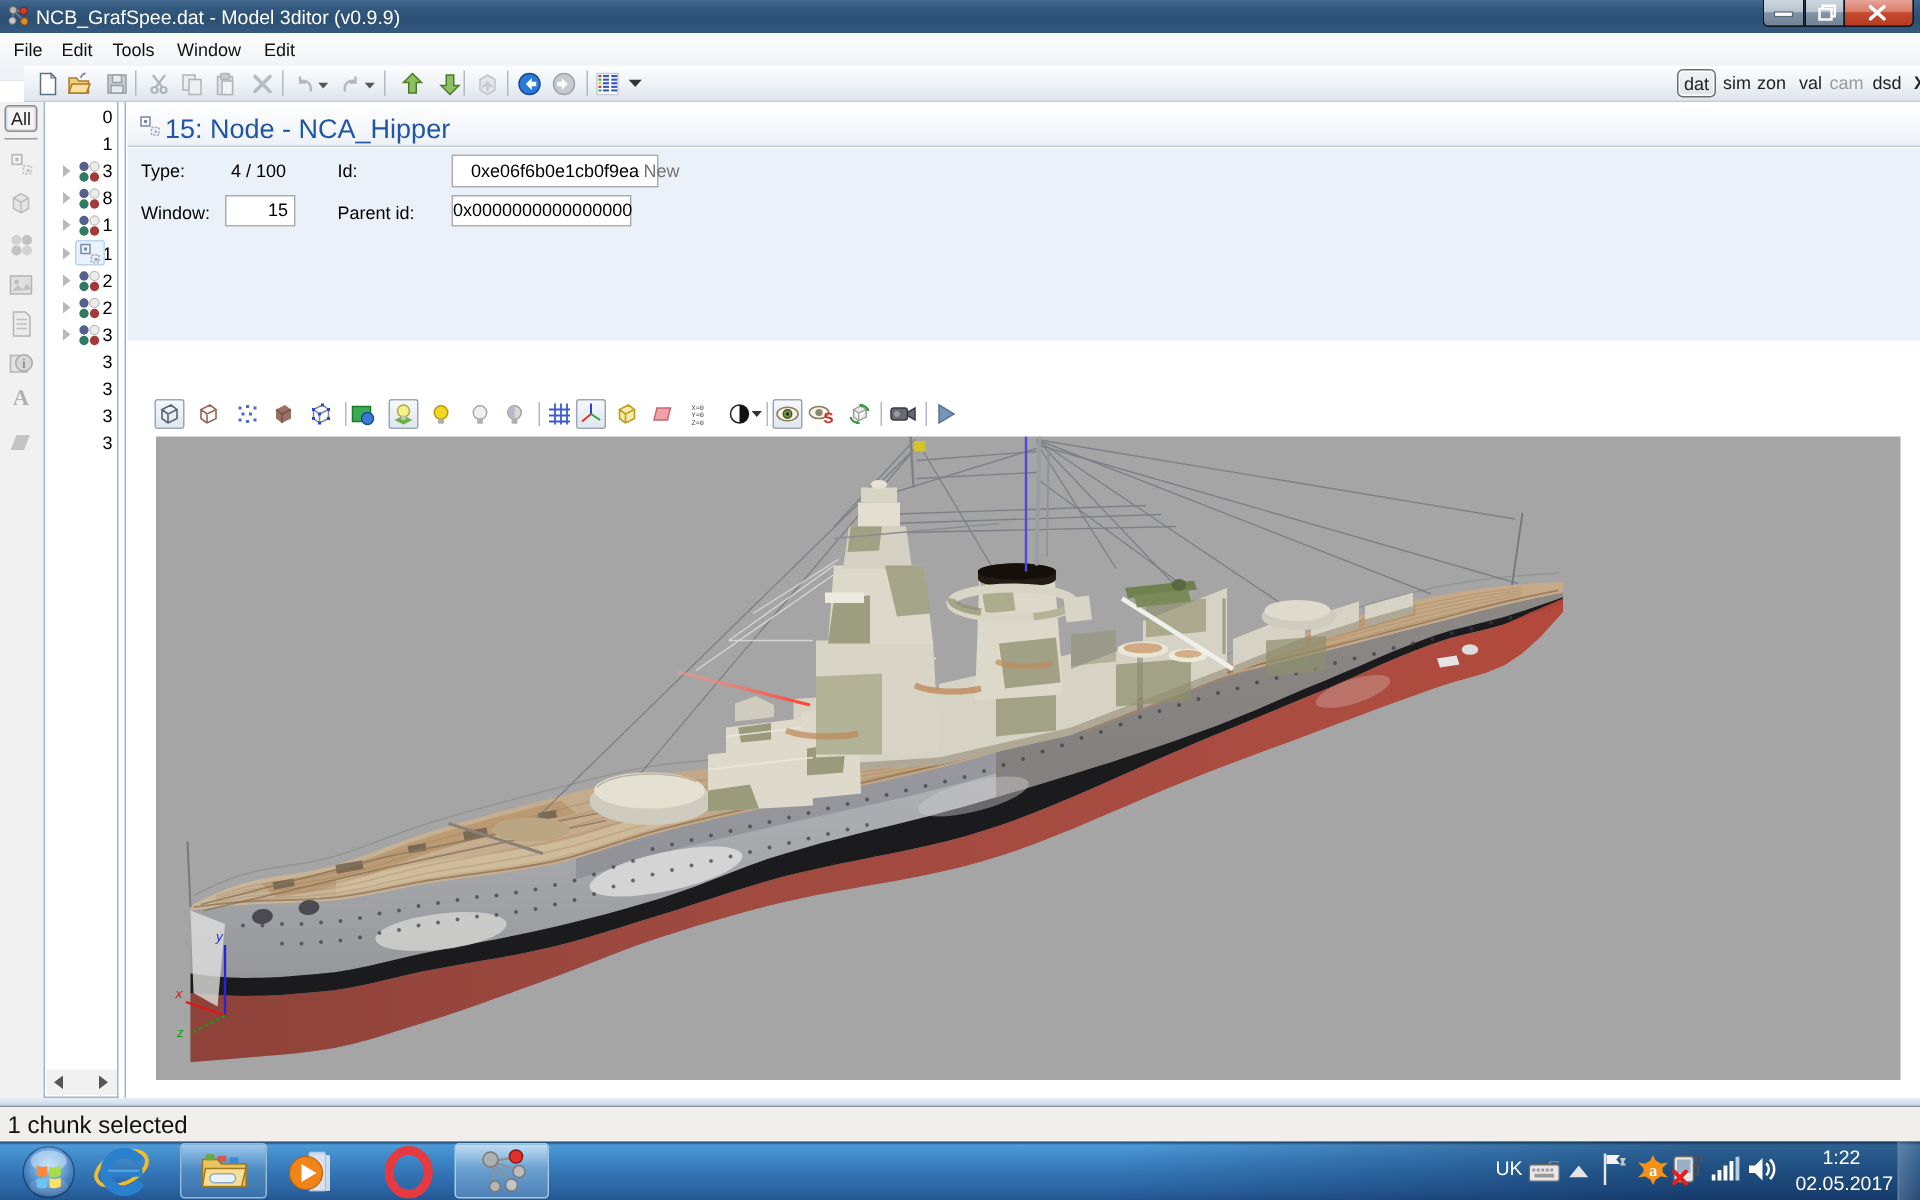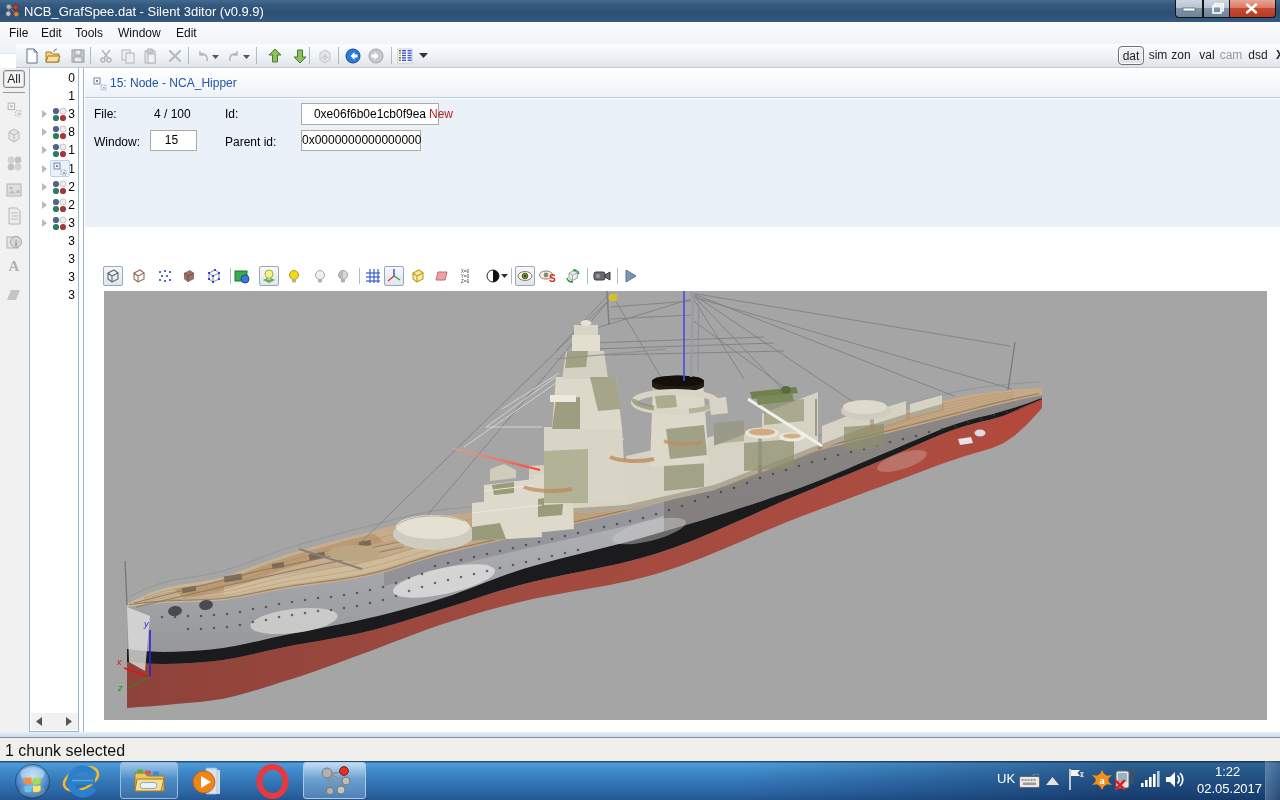--- a/index.html
+++ b/index.html
@@ -17,21 +17,21 @@
 .ticon{position:absolute;top:4px;width:16px;height:16px}
 .tbtn{position:absolute;top:2px;height:19px;font-size:12px;color:#222;text-align:center;line-height:19px}
 #treestrip{position:absolute;left:0;top:68px;width:29px;height:664px;background:#f1f1f1}
 #treepanel{position:absolute;left:29px;top:68px;width:50px;height:664px;background:#fff;border-left:1px solid #9eb6cd;border-right:1px solid #9eb6cd;border-bottom:1px solid #9eb6cd}
 .trow{position:absolute;font-size:12px;color:#000;right:3px}
 .tri{position:absolute;left:12px;width:0;height:0;border-left:5px solid #b9b9b9;border-top:4px solid transparent;border-bottom:4px solid transparent}
 .balls{position:absolute;left:22px;width:15px;height:15px}
 #hscroll{position:absolute;left:1px;bottom:1px;width:47px;height:17px;background:#f1f1f1}
 #mainpanel{position:absolute;left:83px;top:68px;width:1197px;height:664px;background:#fff;border-left:1px solid #9eb6cd}
 #phead{position:absolute;left:1px;top:1px;width:1195px;height:29px;background:linear-gradient(180deg,#ffffff,#edf2f8);border-bottom:1px solid #bccbd9}
-#pheadtitle{position:absolute;left:25px;top:7px;font-size:12px;color:#2056a5}
+#pheadtitle{position:absolute;left:25px;top:7px;font-size:18px;color:#2056a5}
 #pform{position:absolute;left:1px;top:31px;width:1195px;height:128px;background:#ebf1f8}
 .flabel{position:absolute;font-size:12px;color:#000}
 .fbox{position:absolute;background:#fff;border:1px solid #ababab;font-size:12px;color:#000}
 #sections{position:absolute;left:1px;top:96px;width:1195px;height:102px;background:#f6f7f9}
 .sectitle{position:absolute;left:21px;font-size:12px;font-weight:bold;color:#1c3ba5}
 .secline{position:absolute;left:12px;width:1171px;height:1px;background:#a3b8cf}
 .chev{position:absolute;left:1166px;width:0;height:0}
 .chevdown{border-left:5px solid transparent;border-right:5px solid transparent;border-top:6px solid #1637a4}
 .chevup{border-left:5px solid transparent;border-right:5px solid transparent;border-bottom:6px solid #1637a4}
 #ptoolbar{position:absolute;left:1px;top:198px;width:1195px;height:25px;background:#fff}
@@ -47,21 +47,21 @@
 <div id="titlebar">
  <svg class="abs" style="left:5px;top:3px" width="15" height="15" viewBox="0 0 16 16">
   <line x1="4" y1="4" x2="11" y2="5" stroke="#888" stroke-width="1"></line>
   <line x1="4" y1="4" x2="4" y2="11" stroke="#888" stroke-width="1"></line>
   <line x1="4" y1="4" x2="12" y2="12" stroke="#888" stroke-width="1"></line>
   <circle cx="4" cy="4" r="2.6" fill="#b8b8b8" stroke="#666" stroke-width="0.7"></circle>
   <circle cx="11.5" cy="4.5" r="2.6" fill="#d23b2f" stroke="#7e1e14" stroke-width="0.7"></circle>
   <circle cx="3.5" cy="11.5" r="2.6" fill="#c9c9c9" stroke="#666" stroke-width="0.7"></circle>
   <circle cx="12" cy="12" r="2.6" fill="#e08b28" stroke="#8a4d10" stroke-width="0.7"></circle>
  </svg>
- <div id="titletext">NCB_GrafSpee.dat - Silent 3ditor (v0.9.9)</div>
+ <div id="titletext">NCB_GrafSpee.dat - Model 3ditor (v0.9.9)</div>
 </div>
 <div class="winbtn" id="btnmin"><svg width="26" height="16">
       <rect x="7" y="8" width="12" height="3" fill="#fff" stroke="#5a6a7a" stroke-width="0.8"></rect>
     </svg></div>
 <div class="winbtn" id="btnmax"><svg width="25" height="16">
       <rect x="9" y="6" width="8" height="7" fill="none" stroke="#fff" stroke-width="1.6"></rect>
       <path d="M11 6 v-2.2 h8.2 v7 h-2.4" fill="none" stroke="#fff" stroke-width="1.6"></path>
     </svg></div>
 <div class="winbtn" id="btnclose"><svg width="45" height="16">
       <g stroke="#fff" stroke-width="2.4" stroke-linecap="round">
@@ -306,27 +306,27 @@
  <div id="phead">
    <svg class="abs" style="left:8px;top:8px" width="14" height="14" viewBox="0 0 14 14">
      <rect x="1" y="1" width="6" height="6" fill="none" stroke="#7a8aa0" stroke-width="1"></rect>
      <rect x="3" y="3" width="2" height="2" fill="#7a8aa0"></rect>
      <rect x="8" y="8" width="5" height="5" fill="none" stroke="#9aa5b5" stroke-width="1" stroke-dasharray="1.5 1"></rect>
      <rect x="10" y="10" width="1.6" height="1.6" fill="#9aa5b5"></rect>
    </svg>
    <div id="pheadtitle">15: Node - NCA_Hipper</div>
  </div>
  <div id="pform">
-   <div class="flabel" style="left:9px;top:8px">File:</div>
+   <div class="flabel" style="left:9px;top:8px">Type:</div>
    <div class="flabel" style="left:69px;top:8px">4 / 100</div>
    <div class="flabel" style="left:140px;top:8px">Id:</div>
    <div class="fbox" style="left:216px;top:4px;width:138px;height:22px;line-height:20px;text-align:center">0xe06f6b0e1cb0f9ea</div>
-   <div class="flabel" style="left:344px;top:8px;color:#b91c1c">New</div>
+   <div class="flabel" style="left:344px;top:8px;color:#737373">New</div>
    <div class="flabel" style="left:9px;top:36px">Window:</div>
-   <div class="fbox" style="left:65px;top:31px;width:47px;height:21px;line-height:19px;text-align:center;padding-right:4px">15</div>
+   <div class="fbox" style="left:65px;top:31px;width:47px;height:21px;line-height:19px;text-align:right;padding-right:4px">15</div>
    <div class="flabel" style="left:140px;top:36px">Parent id:</div>
    <div class="fbox" style="left:216px;top:31px;width:120px;height:21px;line-height:19px;text-align:center">0x0000000000000000</div>
  </div>
  <div id="ptoolbar">
 <div class="pbtn" style="left:18px"></div>
 <svg class="abs" style="left:20px;top:2px" width="16" height="16" viewBox="0 0 16 16">
         <path d="M3 5 l6-3 4 3 -6 3 z M3 5 v6 l4 3 M13 5 v6 l-6 3 M7 14 v-6 M3 5 l4 3 l6-3" fill="none" stroke="#5a6a7a" stroke-width="1.1"></path>
       </svg>
 <svg class="abs" style="left:46px;top:2px" width="16" height="16" viewBox="0 0 16 16">
         <path d="M3 5 l6-3 4 3 -6 3 z M3 5 v6 l4 3 M13 5 v6 l-6 3 M7 14 v-6" fill="none" stroke="#9a6a5a" stroke-width="1.1"></path>

